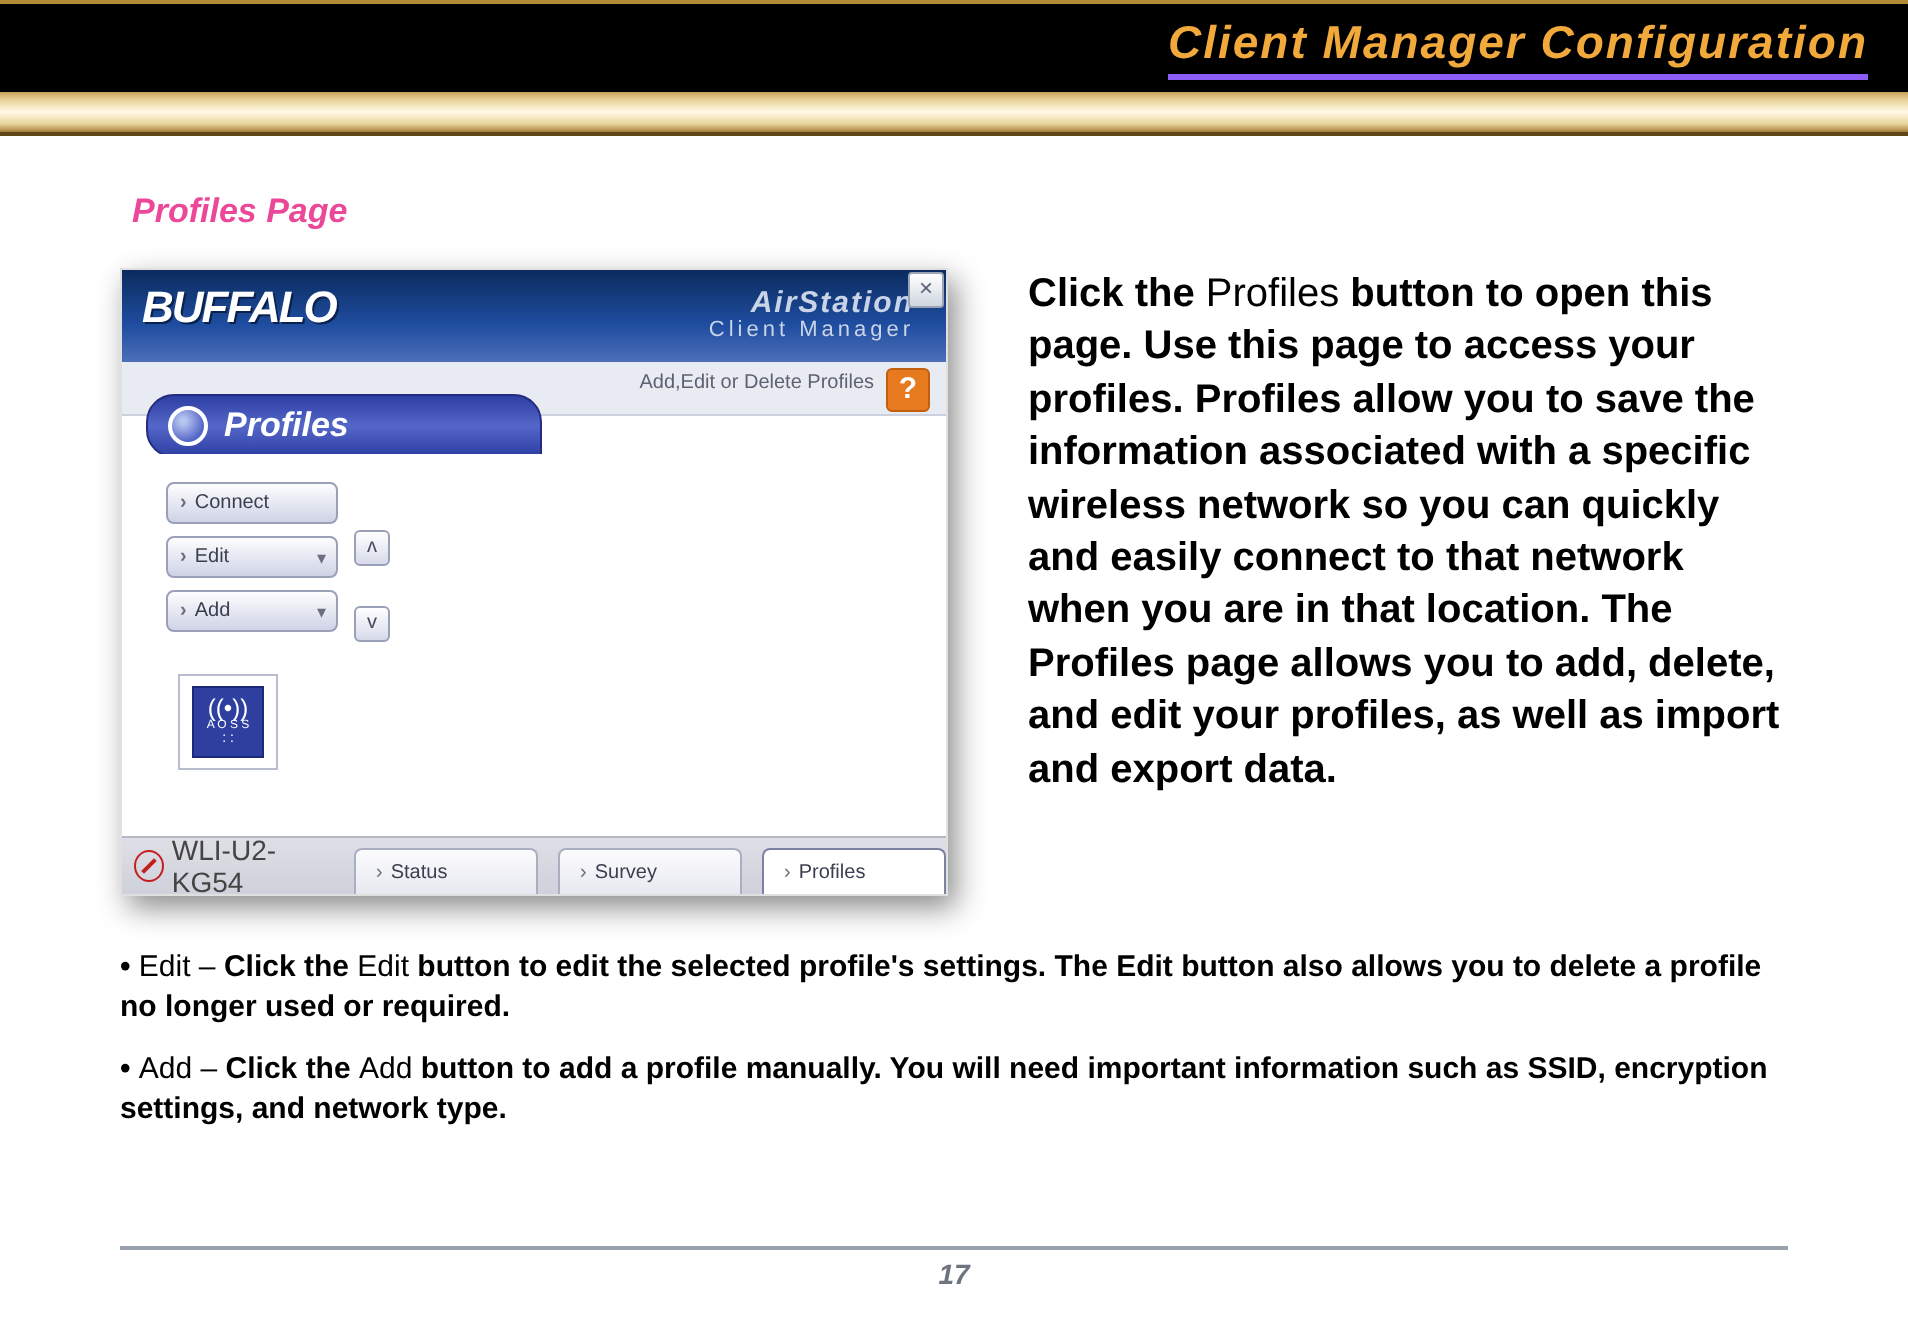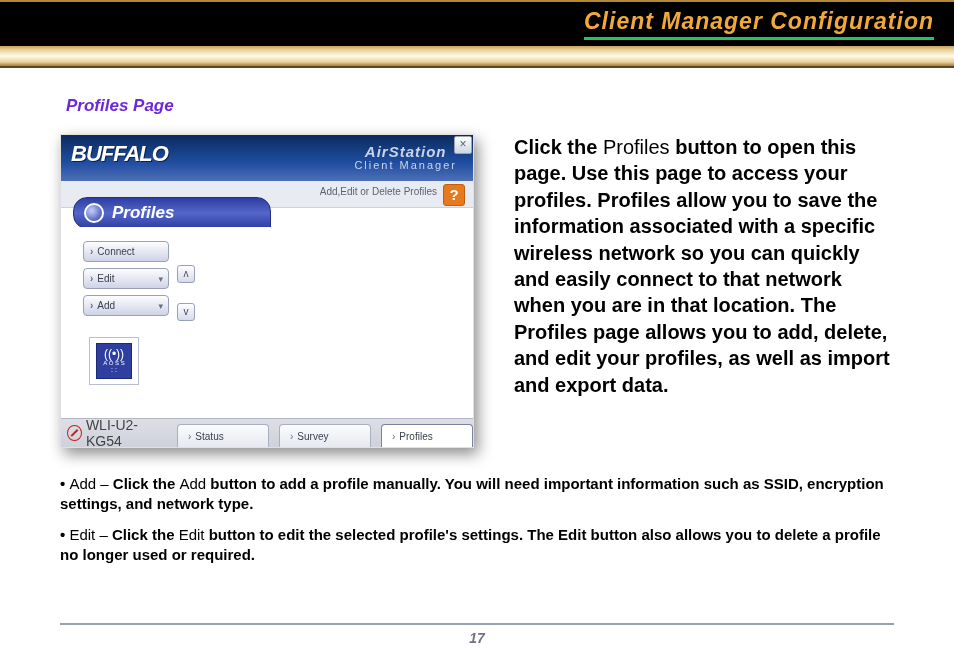--- a/index.html
+++ b/index.html
@@ -23,37 +23,37 @@
   }
   .topbar-title {
     position: absolute;
     right: 20px;
     top: 6px;
     font-size: 23px;
     font-style: italic;
     font-weight: 700;
     color: #f2a93c;
     letter-spacing: 1px;
-    border-bottom: 3px solid #22c55e;
+    border-bottom: 3px solid #8b5cf6;
     padding-bottom: 2px;
   }
   .band {
     width: 100%;
     height: 20px;
     background: linear-gradient(to bottom, #c9a15a 0%, #e9d39a 20%, #fff9e6 50%, #e9d39a 80%, #a37e39 100%);
     border-bottom: 2px solid #5e4618;
   }
 
   .page {
     position: relative;
     padding: 20px 60px 0 60px;
   }
 
   .subtitle {
-    color: #6d28d9;
+    color: #ec4899;
     font-size: 17px;
     font-style: italic;
     font-weight: 700;
     margin: 8px 0 18px 6px;
   }
 
   .columns {
     display: flex;
     gap: 40px;
   }
@@ -95,21 +95,21 @@
     color: #fff;
     text-shadow: 1px 1px 0 #09214c;
     letter-spacing: -1px;
   }
   .brand2 {
     position: absolute;
     right: 16px; top: 8px;
     text-align: right;
     color: #c9d4e9;
   }
-  .brand2 .t1 { font-size: 15px; font-style: italic; font-weight: 700; letter-spacing: 1px; display:block;text-align:center; }
+  .brand2 .t1 { font-size: 15px; font-style: italic; font-weight: 700; letter-spacing: 1px; display:block; }
   .brand2 .t2 { font-size: 11px; letter-spacing: 2px; display:block; margin-top:-1px; }
 
   .shot-subbar {
     height: 26px;
     background: #e9ebf3;
     position: relative;
     border-bottom: 1px solid #ccd1e0;
   }
   .sh-sub-label {
     position: absolute;
@@ -431,24 +431,24 @@
     <div class="desc">
       <p style="margin:0 0 14px 0;">
         <span>Click the </span><span class="thin">Profiles</span><span> button to open this page. Use this page to access your profiles. Profiles allow you to save the information associated with a specific wireless network so you can quickly and easily connect to that network when you are in that location. The Profiles page allows you to add, delete, and edit your profiles, as well as import and export data.</span>
       </p>
     </div>
 
   </div>
 
   <div class="lowerpara">
     <p>
-      <span>• </span><span class="thin">Add – </span><span>Click the </span><span class="thin">Add</span><span> button to add a profile manually.  You will need important information such as SSID, encryption settings, and network type.</span>
+      <span>• </span><span class="thin">Edit – </span><span>Click the </span><span class="thin">Edit</span><span> button to edit the selected profile's settings.  The Edit button also allows you to delete a profile no longer used or required.</span>
     </p>
     <p>
-      <span>• </span><span class="thin">Edit – </span><span>Click the </span><span class="thin">Edit</span><span> button to edit the selected profile's settings.  The Edit button also allows you to delete a profile no longer used or required.</span>
+      <span>• </span><span class="thin">Add – </span><span>Click the </span><span class="thin">Add</span><span> button to add a profile manually.  You will need important information such as SSID, encryption settings, and network type.</span>
     </p>
   </div>
 </div>
 
 <div class="footer">
   <hr>
   <span class="pg">17</span>
 </div>
 
 </body></html>

